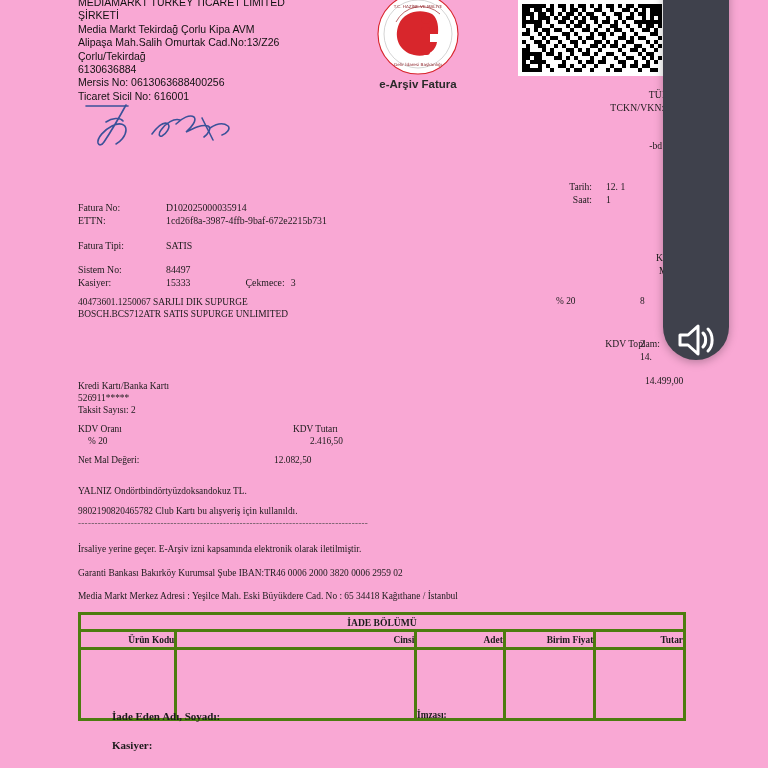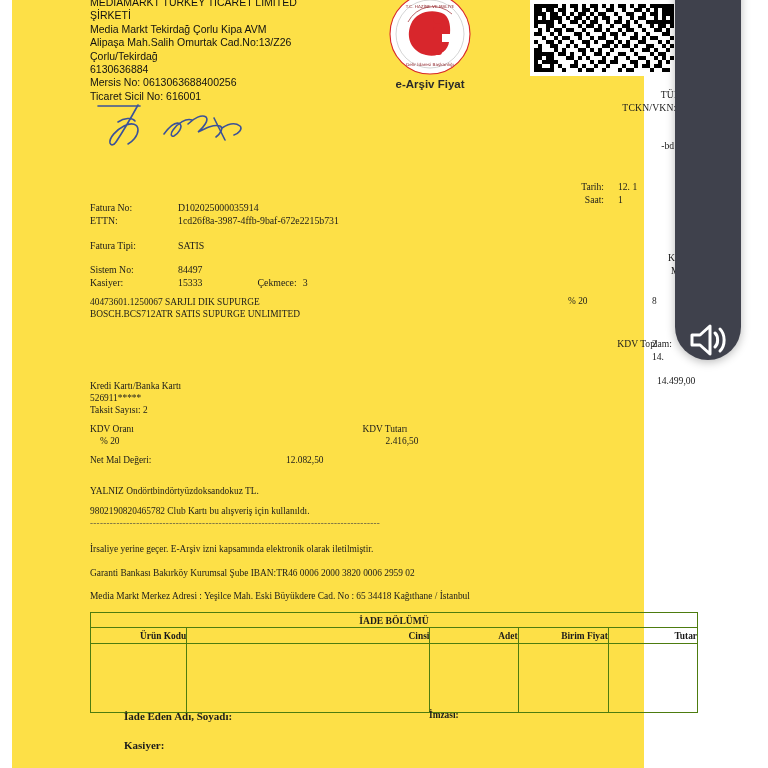--- a/index.html
+++ b/index.html
@@ -10,24 +10,24 @@
   body {
     width: 768px;
     height: 768px;
     position: relative;
     overflow: hidden;
     font-family: "Liberation Serif", serif;
     color: #1b1b1b;
   }
   .page {
     position: absolute;
-    left: 12px; top: 0;
-    width: 632px;
+    left: 0; top: 0;
+    width: 768px;
     height: 768px;
-    background: #fde047;
+    background: #f9a8d4;
   }
   
   .company-block {
     position: absolute;
     left: 78px;
     top: -4px;
     width: 300px;
     font-family: "Liberation Sans", sans-serif;
     font-size: 10.5px;
     line-height: 13.4px;
@@ -183,21 +183,21 @@
     line-height: 11.8px;
   }
   .kdv-head {
     position: absolute;
     left: 78px;
     top: 423px;
     font-size: 9.4px;
     line-height: 12px;
   }
   .kdv-head .c1 { position: absolute; left: 0; width: 160px; }
-  .kdv-head .c2 { position: absolute; left: 215px; width: 160px; text-align: center; }
+  .kdv-head .c2 { position: absolute; left: 215px; width: 160px; }
   .netmal {
     position: absolute;
     left: 78px;
     top: 455px;
     font-size: 9.4px;
   }
   .netmal .n2 { position: absolute; left: 196px; top: 0; }
 
   .yalniz {
     position: absolute;
@@ -244,21 +244,21 @@
   
   .iade {
     position: absolute;
     left: 78px;
     top: 612px;
     width: 608px;
     border-collapse: collapse;
     font-size: 9.4px;
   }
   .iade td, .iade th {
-    border: 1px solid #4d7c0f;
+    border: 3px solid #4d7c0f;
     padding: 0;
   }
   .iade .title-cell {
     text-align: center;
     font-weight: bold;
     height: 14px;
     font-size: 9.6px;
   }
   .iade .hdr td {
     text-align: right;
@@ -339,21 +339,21 @@
         <circle cx="42" cy="42" r="40" fill="#ffffff" stroke="#d8262c" stroke-width="1.1"></circle>
         <circle cx="42" cy="42" r="34" fill="#ffffff" stroke="#c9c9c9" stroke-width="0.8"></circle>
         <path d="M56,22 C44,16 28,20 23,32 C17,46 24,60 38,63 C50,66 60,59 61,50 L46,50 L46,42 L62,42 C63,31 60,25 56,22 Z" fill="#d8262c"></path>
         <circle cx="50" cy="27" r="5" fill="#d8262c"></circle>
         <rect x="45" y="35" width="9" height="28" rx="3" fill="#d8262c"></rect>
         <path d="M20,30 A28,28 0 0,1 64,22" fill="none" stroke="#9b2226" stroke-width="0.7"></path>
         <text x="42" y="16" font-size="4.2" fill="#8d2329" text-anchor="middle" font-family="DejaVu Sans, sans-serif">T.C. HAZİNE VE MALİYE</text>
         <text x="42" y="74" font-size="4.2" fill="#8d2329" text-anchor="middle" font-family="DejaVu Sans, sans-serif">Gelir İdaresi Başkanlığı</text>
       </svg>
     </div>
-    <div class="earsiv-label">e-Arşiv Fiyat</div>
+    <div class="earsiv-label">e-Arşiv Fatura</div>
   </div>
 
   <svg class="qr" viewBox="0 0 37 19" shape-rendering="crispEdges">
     <rect width="37" height="19" fill="#ffffff"></rect>
     <g fill="#000000">
       <rect x="1" y="1" width="1" height="1"></rect>
         <rect x="3" y="1" width="2" height="1"></rect>
         <rect x="6" y="1" width="1" height="1"></rect>
         <rect x="8" y="1" width="1" height="1"></rect>
         <rect x="10" y="1" width="2" height="1"></rect>

